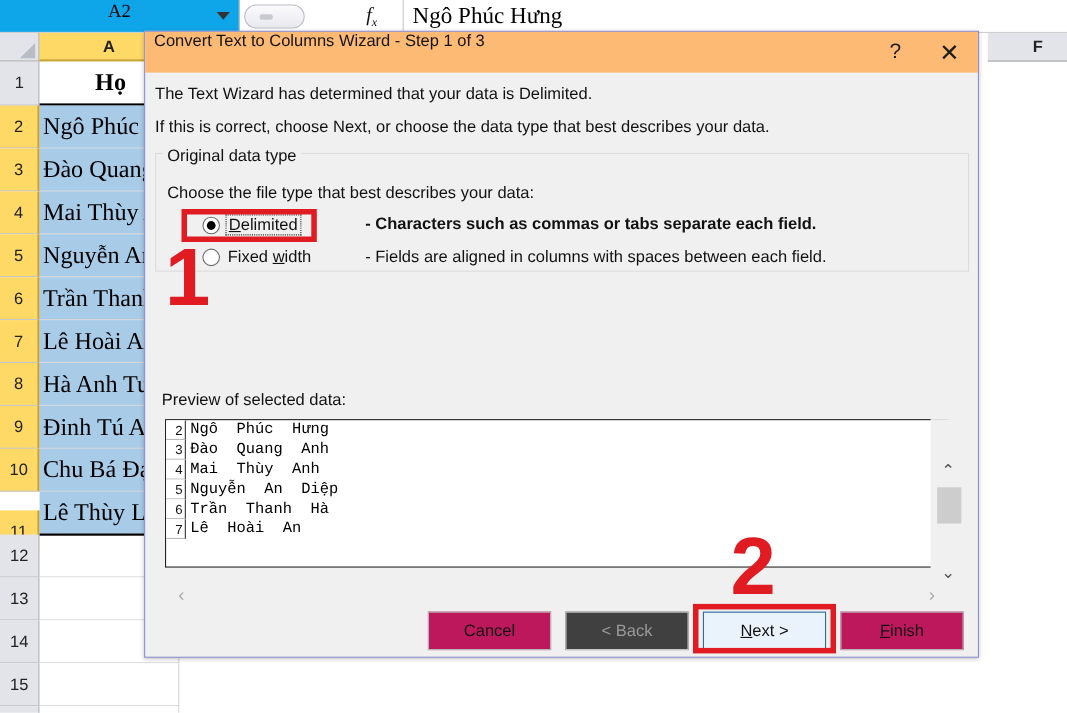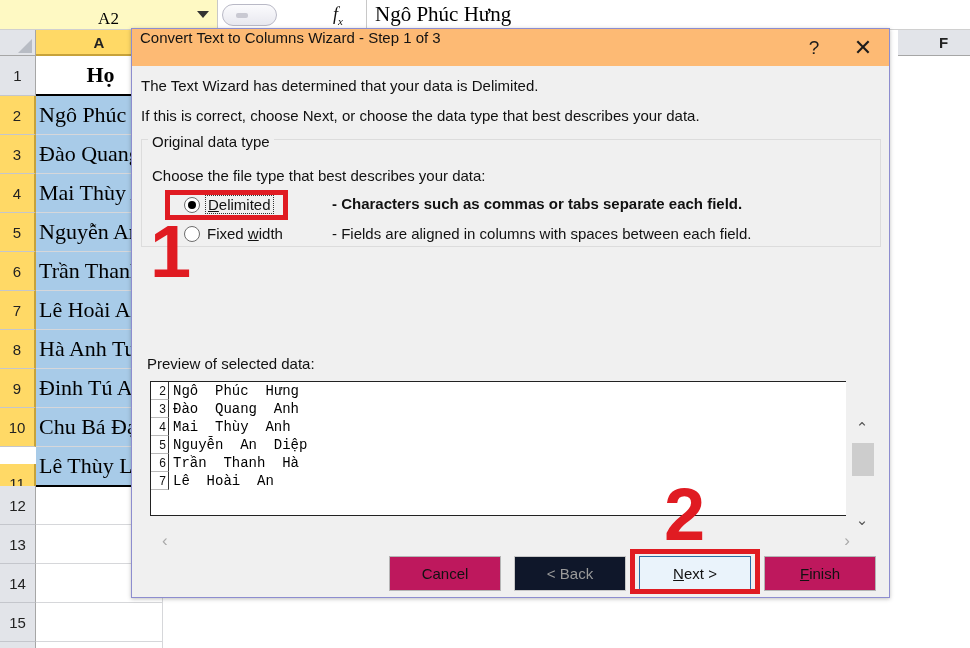--- a/index.html
+++ b/index.html
@@ -13,22 +13,22 @@
 
   #screen { position: relative; width: 970px; height: 648px; }
 
   
   .excel-top {
     position: absolute; left: 0; top: 0; width: 970px; height: 30px;
     background: #ffffff; border-bottom: 1px solid #d0d0d0;
   }
   .namebox {
     position: absolute; left: 0; top: 0; width: 218px; height: 29px;
-    background: #fef9c3; border-right: 1px solid #c8c8c8;
-    display: flex; align-items: flex-end; justify-content: center;
+    background: #0ea5e9; border-right: 1px solid #c8c8c8;
+    display: flex; align-items: flex-start; justify-content: center;
     font-size: 17px; color: #000; font-family: "Liberation Serif", serif;
   }
   .namebox-arrow {
     position: absolute; right: 8px; top: 11px;
     width: 0; height: 0;
     border-left: 6px solid transparent; border-right: 6px solid transparent;
     border-top: 7px solid #333;
   }
   .fbar-collapse {
     position: absolute; left: 222px; top: 4px; width: 55px; height: 22px;
@@ -198,21 +198,21 @@
   .hs-right { margin-left: auto; margin-right: 12px; }
 
   .btn-row { position: absolute; left: 0; top: 527px; width: 100%; height: 42px; }
   .btn {
     position: absolute; top: 0; height: 35px;
     background: #be185d; border: 1px solid #b5b5b5;
     display: flex; align-items: center; justify-content: center;
     font-size: 15px; color: #111;
   }
   .btn u { text-decoration: underline; }
-  .btn.disabled { color: #9a9a9a; background: #0f172a; border-color: #c7c7c7; }
+  .btn.disabled { color: #9a9a9a; background: #404040; border-color: #c7c7c7; }
   .btn.default { background: #eaf3fb; border: 1px solid #2b6ca3; }
   .btn-cancel { left: 257px; width: 112px; }
   .btn-back  { left: 382px; width: 112px; }
   .btn-next  { left: 507px; width: 112px; }
   .btn-finish{ left: 632px; width: 112px; }
 
   
   .hl-box { position: absolute; border: 5px solid #e01b22; }
   .hl-delimited { left: 165px; top: 190px; width: 123px; height: 30px; }
   .hl-next { left: 630px; top: 549px; width: 130px; height: 45px; }

